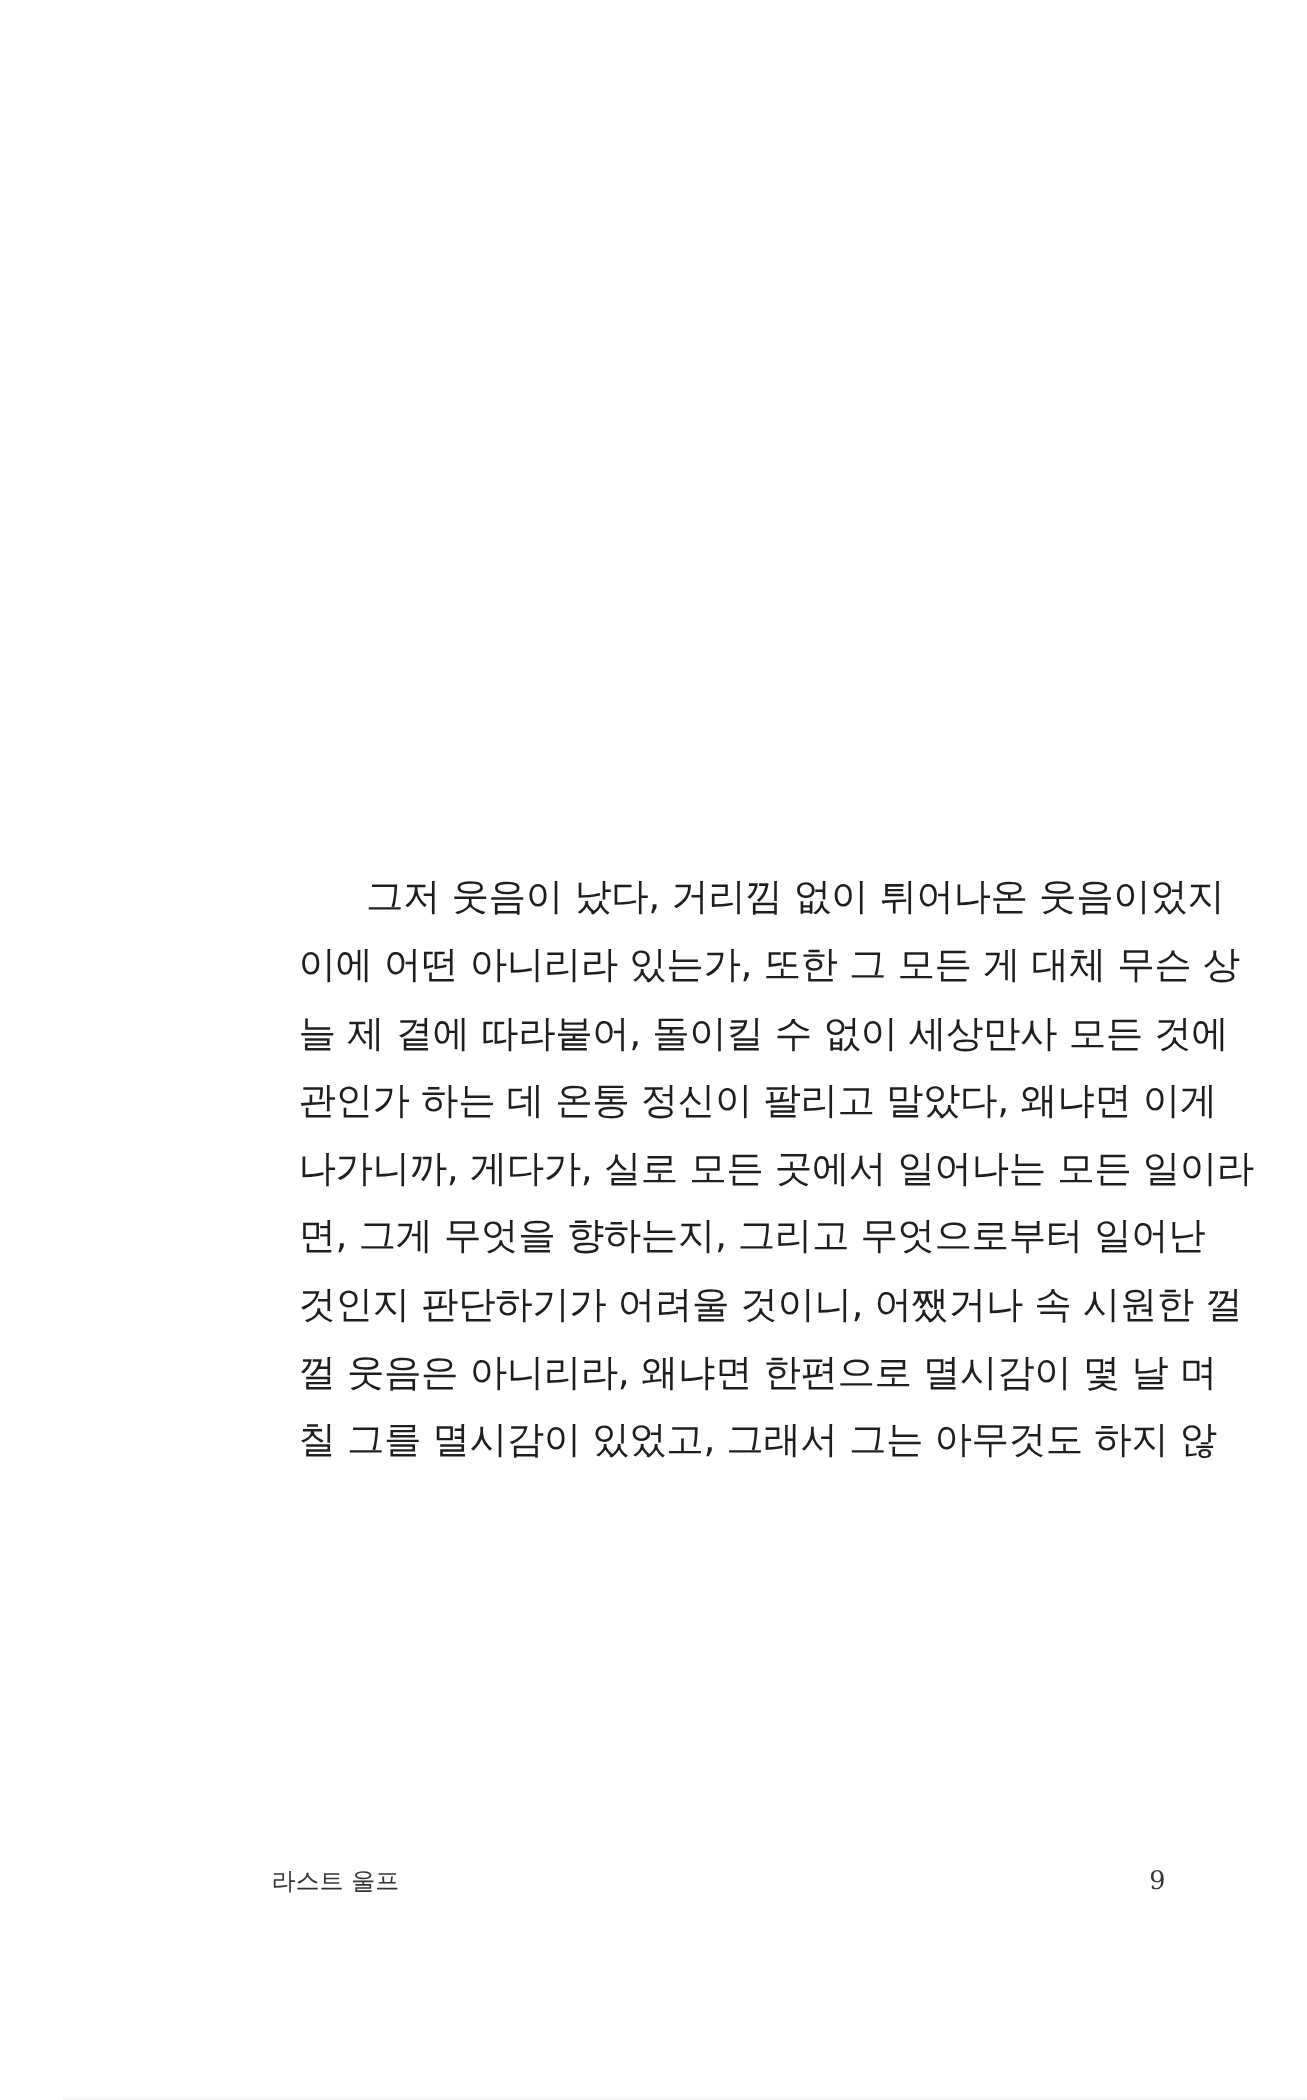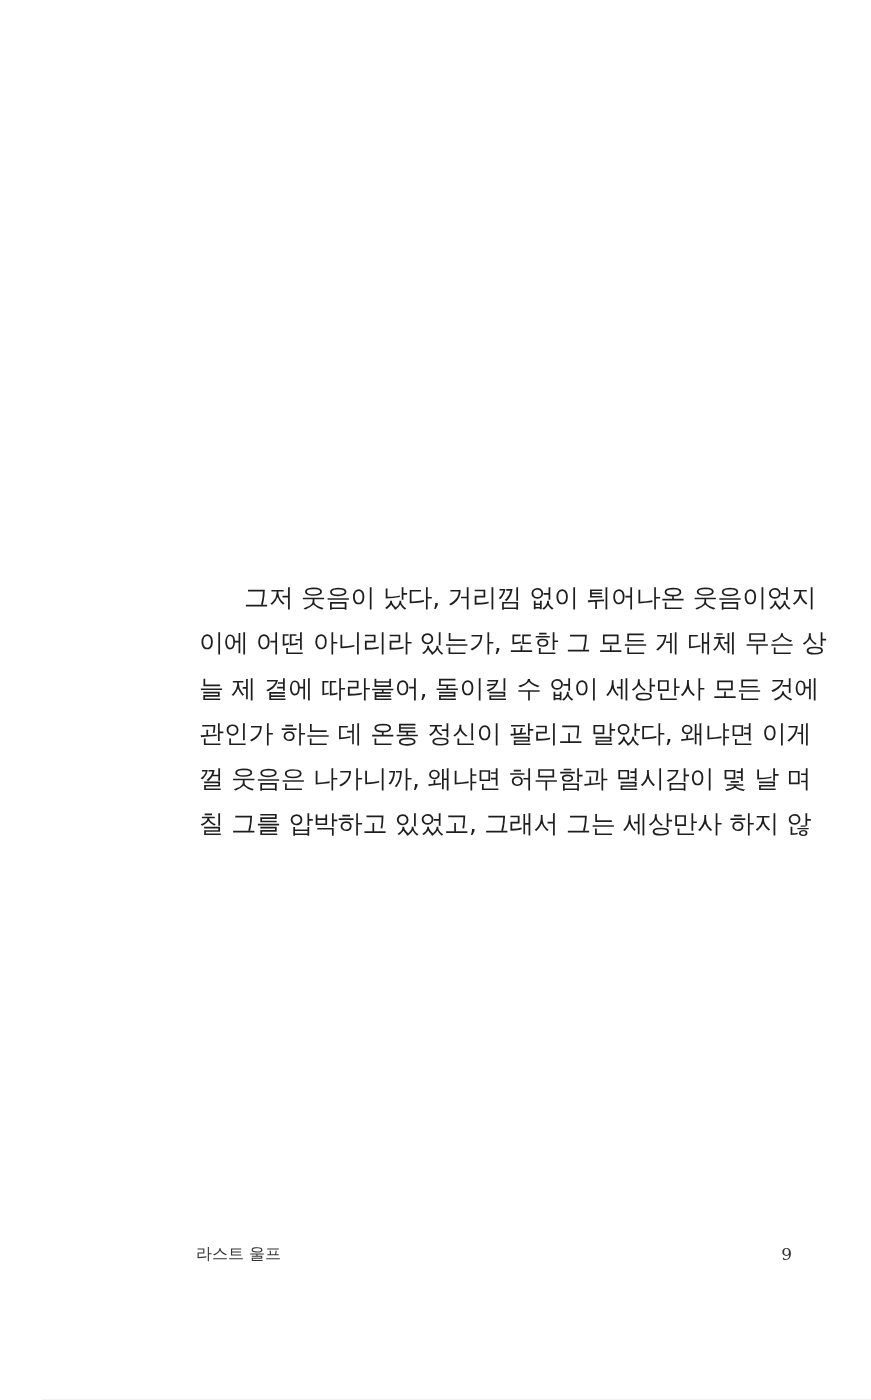--- a/index.html
+++ b/index.html
@@ -40,21 +40,21 @@
       white-space: nowrap;
       text-align: justify;
       text-align-last: justify;
       letter-spacing: -0.3px;
     }
     .line.indent {
       padding-left: 45px;
     }
     .footer {
       position: absolute;
-      left: 154px;
+      left: 139px;
       top: 1240px;
       width: 596px;
       height: 28px;
       display: flex;
       justify-content: space-between;
       align-items: center;
       font-family: "DejaVu Serif", "Liberation Serif", serif;
       font-size: 16px;
       color: #333333;
     }
@@ -68,22 +68,25 @@
 </head>
 <body>
 
 <div class="page">
 
   <div class="body-text">
     <span class="line indent">그저 웃음이 났다, 거리낌 없이 튀어나온 웃음이었지</span>
     <span class="line">이에 어떤 아니리라 있는가, 또한 그 모든 게 대체 무슨 상</span>
     <span class="line">늘 제 곁에 따라붙어, 돌이킬 수 없이 세상만사 모든 것에</span>
     <span class="line">관인가 하는 데 온통 정신이 팔리고 말았다, 왜냐면 이게</span>
-    <span class="line">껄 웃음은 나가니까, 왜냐면 허무함과 멸시감이 몇 날 며</span>
-    <span class="line">칠 그를 압박하고 있었고, 그래서 그는 세상만사 하지 않</span>
+    <span class="line">나가니까, 게다가, 실로 모든 곳에서 일어나는 모든 일이라</span>
+    <span class="line">면, 그게 무엇을 향하는지, 그리고 무엇으로부터 일어난</span>
+    <span class="line">것인지 판단하기가 어려울 것이니, 어쨌거나 속 시원한 껄</span>
+    <span class="line">껄 웃음은 아니리라, 왜냐면 한편으로 멸시감이 몇 날 며</span>
+    <span class="line">칠 그를 멸시감이 있었고, 그래서 그는 아무것도 하지 않</span>
   </div>
 
   <div class="footer">
     <span class="running-title">라스트 울프</span>
     <span class="page-number">9</span>
   </div>
 
 </div>
 
 </body></html>

